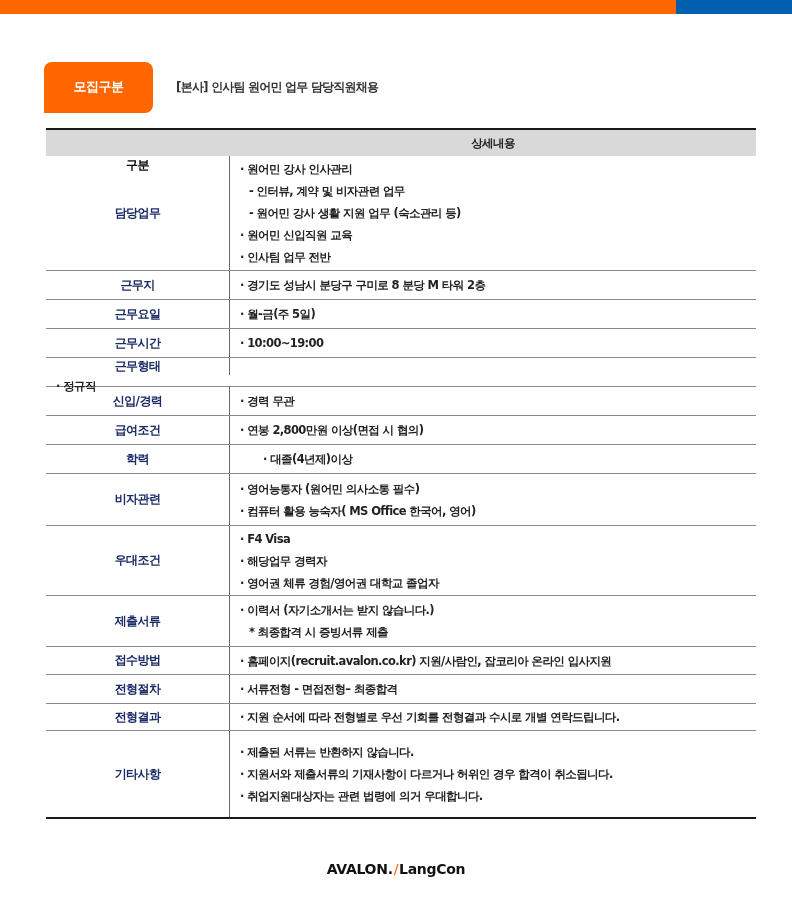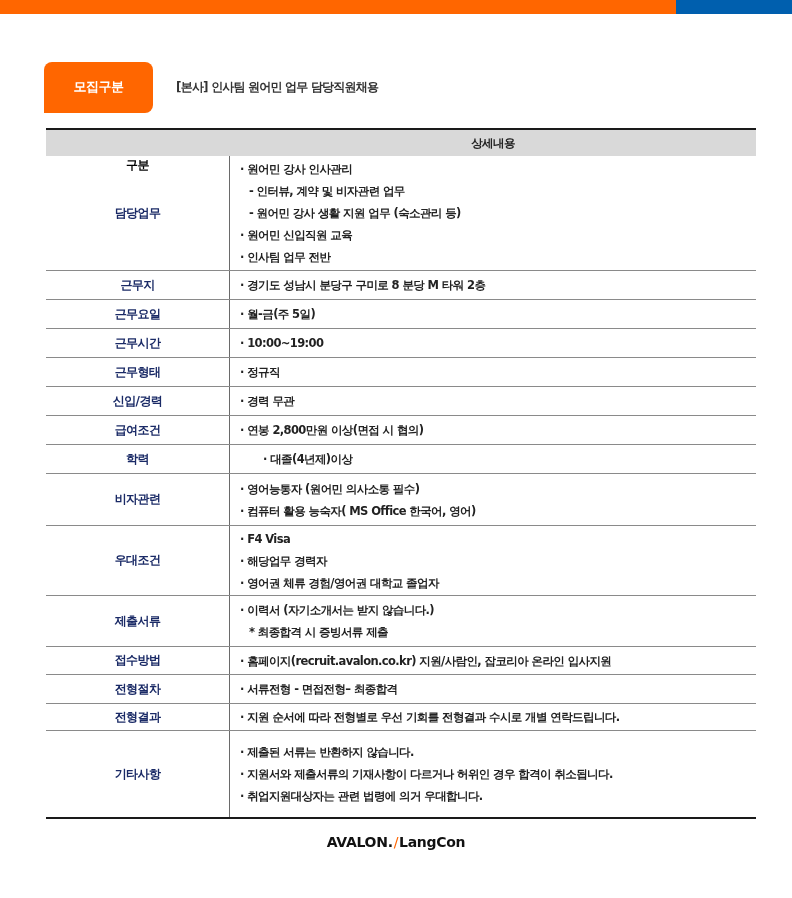--- a/index.html
+++ b/index.html
@@ -21,21 +21,21 @@
     .row.header { background: #d9d9d9; height: 26px; border-bottom: none; }
     .cell-left { width: 184px; border-right: 1px solid #6a6a6a; display: flex; align-items: center; justify-content: center;
                  font-size: 12px; font-weight: bold; color: #1a2a66; letter-spacing: -0.6px; }
     .cell-right { flex: 1; display: flex; flex-direction: column; justify-content: center; padding-left: 10px;
                   font-size: 11.5px; font-weight: bold; color: #222; letter-spacing: -0.6px; }
     .header .cell-left { color: #000000; margin-top: 35px; }
     .header .cell-right { align-items: center; padding-left: 0; }
     .line { line-height: 22px; white-space: nowrap; }
     .line.indent { padding-left: 9px; }
 
-    .footer-logo { position: absolute; left: 0; top: 834px; width: 792px; text-align: center; font-size: 14px; font-weight: bold;
+    .footer-logo { position: absolute; left: 0; top: 861px; width: 792px; text-align: center; font-size: 14px; font-weight: bold;
                    letter-spacing: -0.3px; color: #111; }
     .footer-logo .slash { color: #ff6600; font-weight: normal; margin: 0 1px; }
   </style>
 </head>
 <body>
 
 <div class="topbar">
   <div class="orange"></div>
   <div class="blue"></div>
 </div>
@@ -72,21 +72,21 @@
         <div class="cell-right">
           <div class="line">· 월-금(주 5일)</div>
         </div>
       </div>
       <div class="row" style="height: 29px;">
         <div class="cell-left">근무시간</div>
         <div class="cell-right">
           <div class="line">· 10:00~19:00</div>
         </div>
       </div>
-      <div class="row" style="height: 29px;">
+      <div class="row" style="height: 29px; flex-direction: column;">
         <div class="cell-left">근무형태</div>
         <div class="cell-right">
           <div class="line">· 정규직</div>
         </div>
       </div>
       <div class="row" style="height: 29px;">
         <div class="cell-left">신입/경력</div>
         <div class="cell-right">
           <div class="line">· 경력 무관</div>
         </div>

